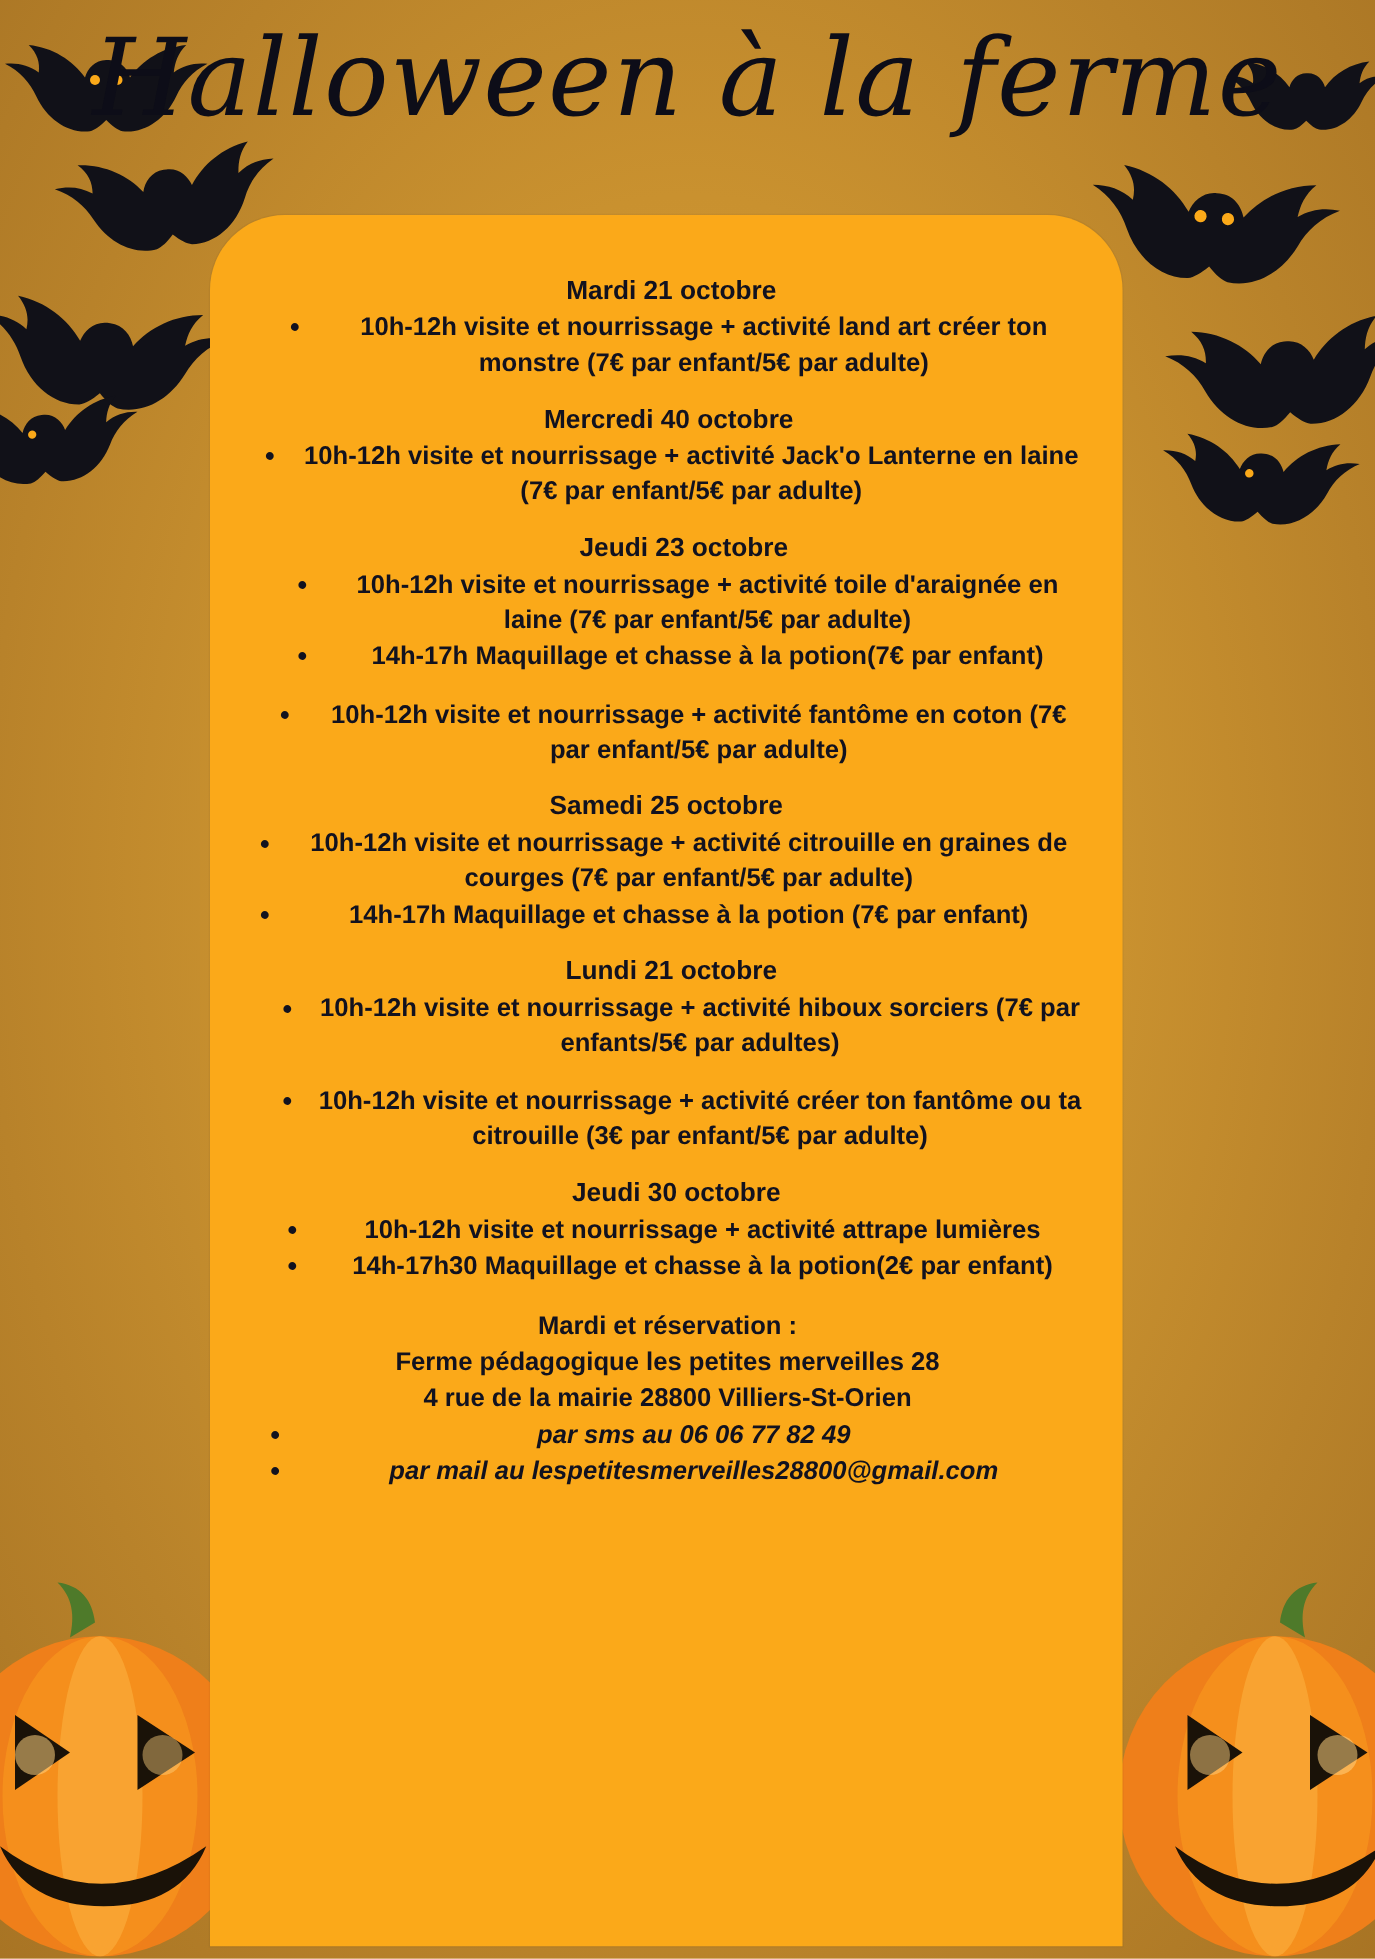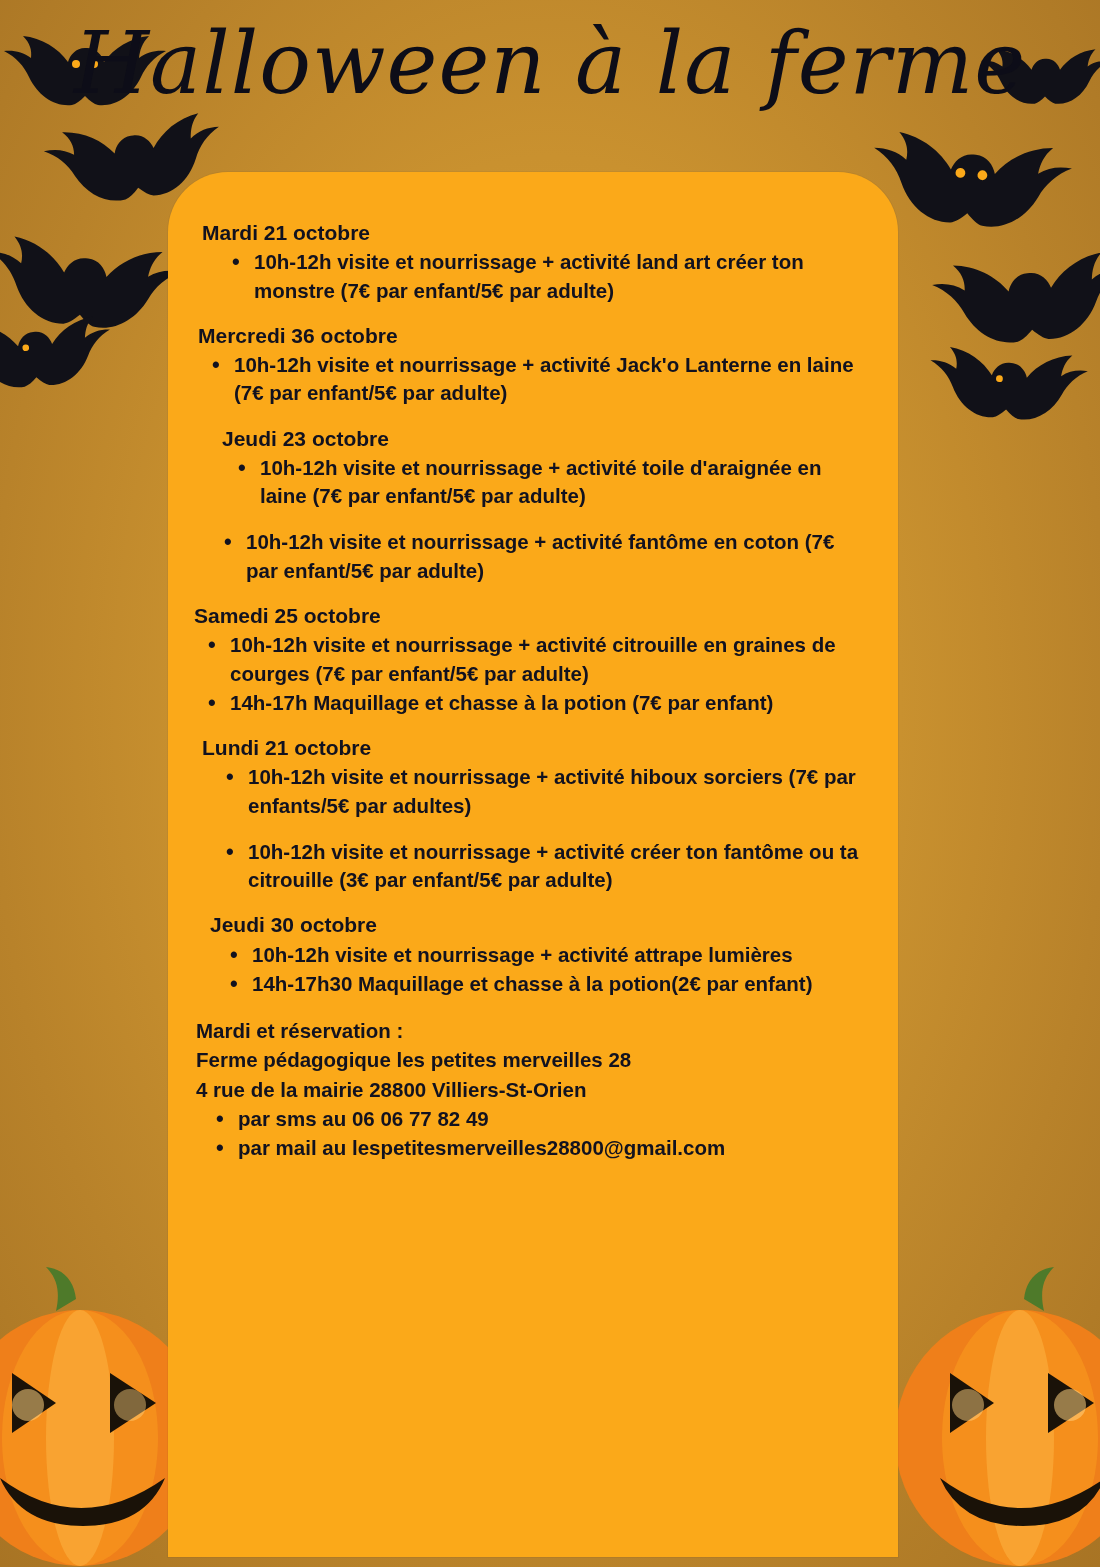--- a/index.html
+++ b/index.html
@@ -63,20 +63,21 @@
     width: 730px;
     height: 1385px;
     background: #FBA919;
     border-radius: 60px 60px 0 0;
     box-shadow: 0 0 0 1px rgba(0,0,0,0.04);
     z-index: 5;
     padding: 48px 26px 0 26px;
     box-sizing: border-box;
     color: #12121f;
     font-family: "Liberation Sans", sans-serif;
+    text-align: center;
   }
 
   .day-block { margin-bottom: 18px; }
   .day-title {
     font-size: 21px;
     font-weight: bold;
     color: #12121f;
     margin: 0 0 2px 0;
     line-height: 1.25;
   }
@@ -122,21 +123,21 @@
 
   
   .contact { margin-top: 4px; }
   .contact .line {
     font-size: 20.5px;
     font-weight: bold;
     line-height: 1.42;
     padding-left: 2px;
     color: #12121f;
   }
-  .contact ul.items { padding-left: 14px; margin-top: 1px; }
+  .contact ul.items { padding-left: 14px; margin-top: 1px; font-style: italic; }
   .contact ul.items li { font-size: 20.5px; }
 </style>
 </head>
 <body>
 
 <div id="poster">
 
   <div class="bat" style="left:-10px; top:20px;">
     <svg width="190" height="110" viewBox="0 0 190 110">
       <path fill="#111118" d="M95 28c-9 0-15 7-17 14-10-14-26-24-45-26 7 7 9 14 8 22-8-6-17-8-27-7 12 6 20 15 25 26 9 19 26 30 43 28 4-1 8-4 13-9 5 5 9 8 13 9 17 2 34-9 43-28 5-11 13-20 25-26-10-1-19 1-27 7 1-8 3-15 10-22-19 2-35 12-45 26-2-7-8-14-17-14z"></path>
@@ -218,30 +219,31 @@
   <div class="card">
 
     <div class="day-block">
       <div class="day-title ind-0">Mardi 21 octobre</div>
       <ul class="items pad-a">
         <li>10h-12h visite et nourrissage + activité land art créer ton monstre (7€ par enfant/5€ par adulte)</li>
       </ul>
     </div>
 
     <div class="day-block">
-      <div class="day-title ind-1">Mercredi 36 octobre</div>
+      <div class="day-title ind-1">Mercredi 40 octobre</div>
       <ul class="items pad-b">
         <li>10h-12h visite et nourrissage + activité Jack'o Lanterne en laine (7€ par enfant/5€ par adulte)</li>
       </ul>
     </div>
 
     <div class="day-block">
       <div class="day-title ind-2">Jeudi 23 octobre</div>
       <ul class="items pad-c">
         <li>10h-12h visite et nourrissage + activité toile d'araignée en laine (7€ par enfant/5€ par adulte)</li>
+        <li>14h-17h Maquillage et chasse à la potion(7€ par enfant)</li>
       </ul>
     </div>
 
     <div class="day-block">
       <ul class="items pad-d">
         <li>10h-12h visite et nourrissage + activité fantôme en coton (7€ par enfant/5€ par adulte)</li>
       </ul>
     </div>
 
     <div class="day-block">

